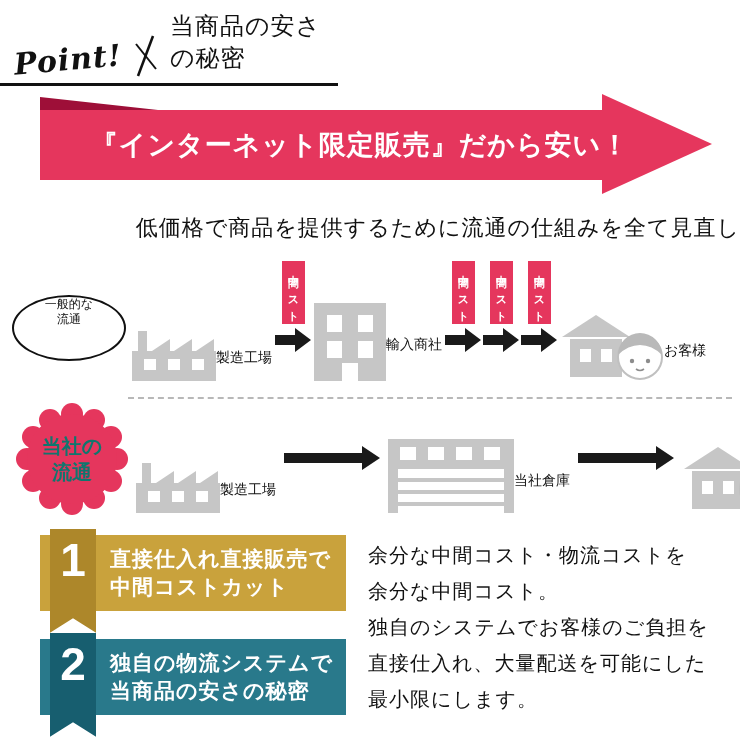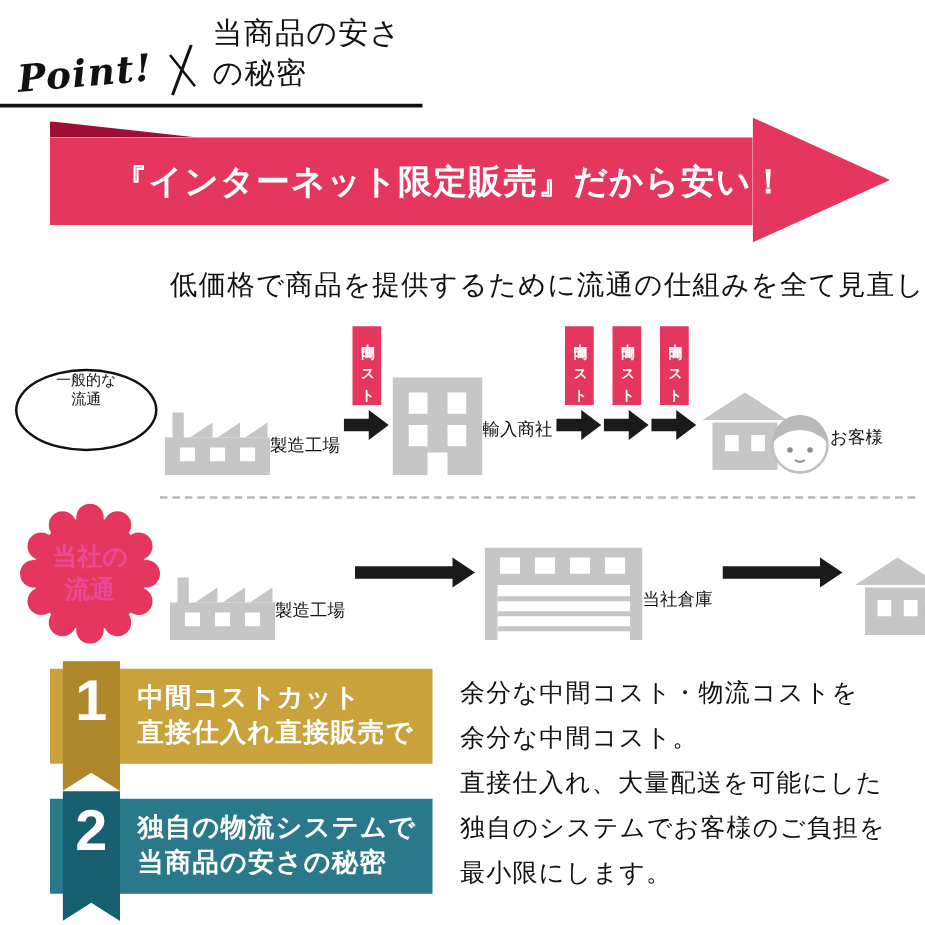--- a/index.html
+++ b/index.html
@@ -61,21 +61,21 @@
   }
   .arrow svg { display:block; }
 
   .dash { border-top:2px dashed #b8b8b8; margin:12px 8px 4px 128px; }
 
   .flow.ours { margin-top:4px; }
   .burst { position:relative; flex:none; width:112px; height:112px; margin:0 6px 2px 4px; }
   .burst-text {
     position:absolute; inset:0; display:flex; flex-direction:column;
     align-items:center; justify-content:center;
-    color:#ec4899; font-size:20px; font-weight:bold; line-height:1.3; text-align:center;
+    color:#0f766e; font-size:20px; font-weight:bold; line-height:1.3; text-align:center;
   }
   .connector-long { display:flex; align-items:center; margin:0 6px 46px; }
 
   
   .bottom { display:flex; margin:18px 0 0 40px; gap:22px; }
   .ribbons { width:306px; display:flex; flex-direction:column; gap:28px; }
   .ribbon { position:relative; height:76px; display:flex; align-items:center; padding-left:70px; }
   .ribbon.gold { background:#c9a23c; }
   .ribbon.teal { background:#29798b; }
   .tab {
@@ -300,34 +300,34 @@
       </span>
       <span class="label">お客様</span>
     </div>
   </div>
 
   <div class="bottom">
     <div class="ribbons">
       <div class="ribbon gold">
         <div class="tab">1</div>
         <div class="ribbon-text">
+          <div>直接仕入れ直接販売で</div>
           <div>中間コストカット</div>
-          <div>直接仕入れ直接販売で</div>
         </div>
       </div>
       <div class="ribbon teal">
         <div class="tab">2</div>
         <div class="ribbon-text">
           <div>独自の物流システムで</div>
           <div>当商品の安さの秘密</div>
         </div>
       </div>
     </div>
     <div class="summary">
       <div>余分な中間コスト・物流コストを</div>
       <div>余分な中間コスト。</div>
+      <div>独自のシステムでお客様のご負担を</div>
       <div>直接仕入れ、大量配送を可能にした</div>
-      <div>独自のシステムでお客様のご負担を</div>
       <div>最小限にします。</div>
     </div>
   </div>
 
 </div>
 
 </body></html>

